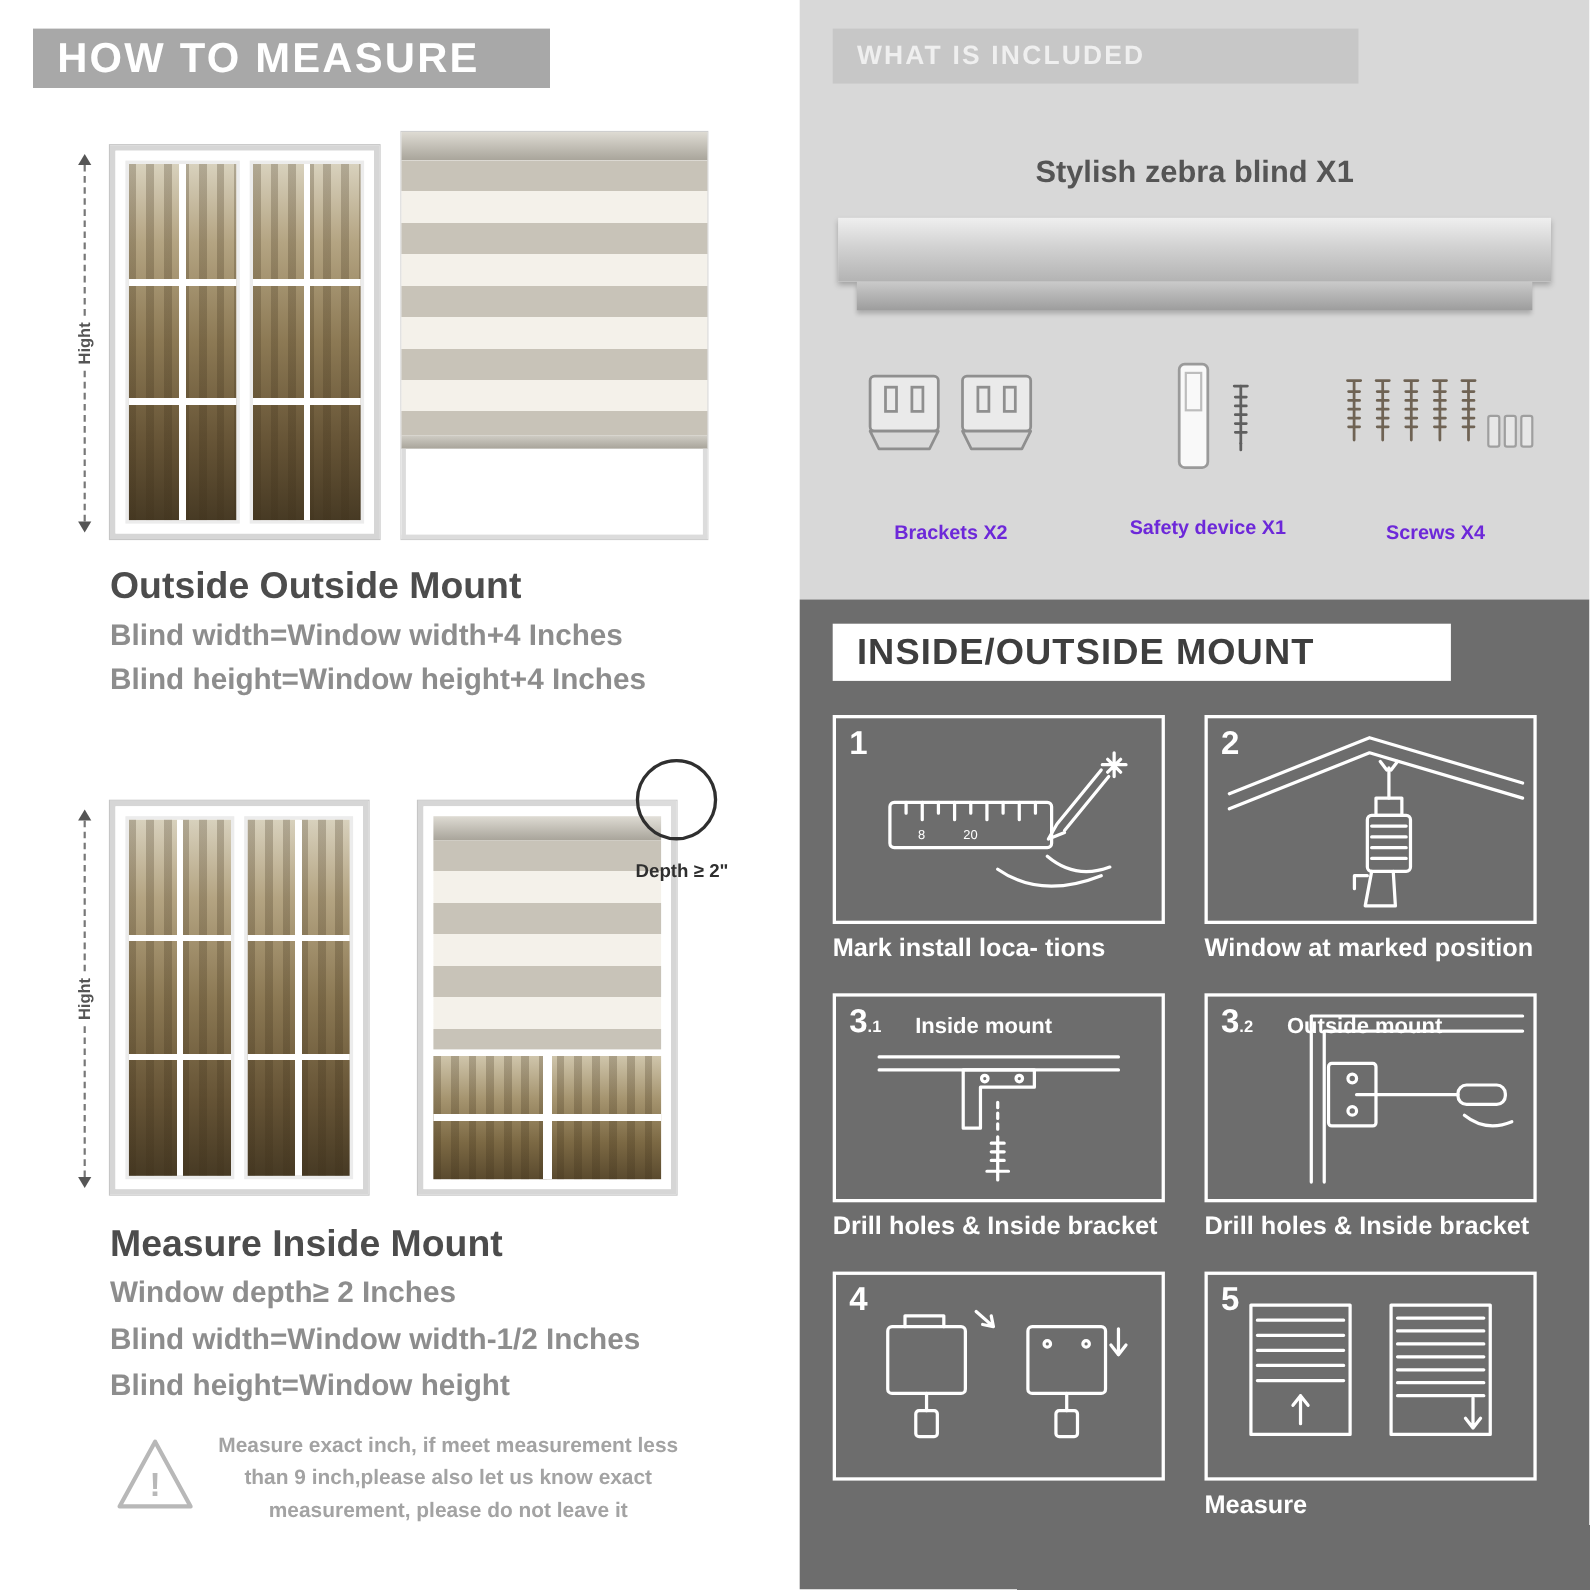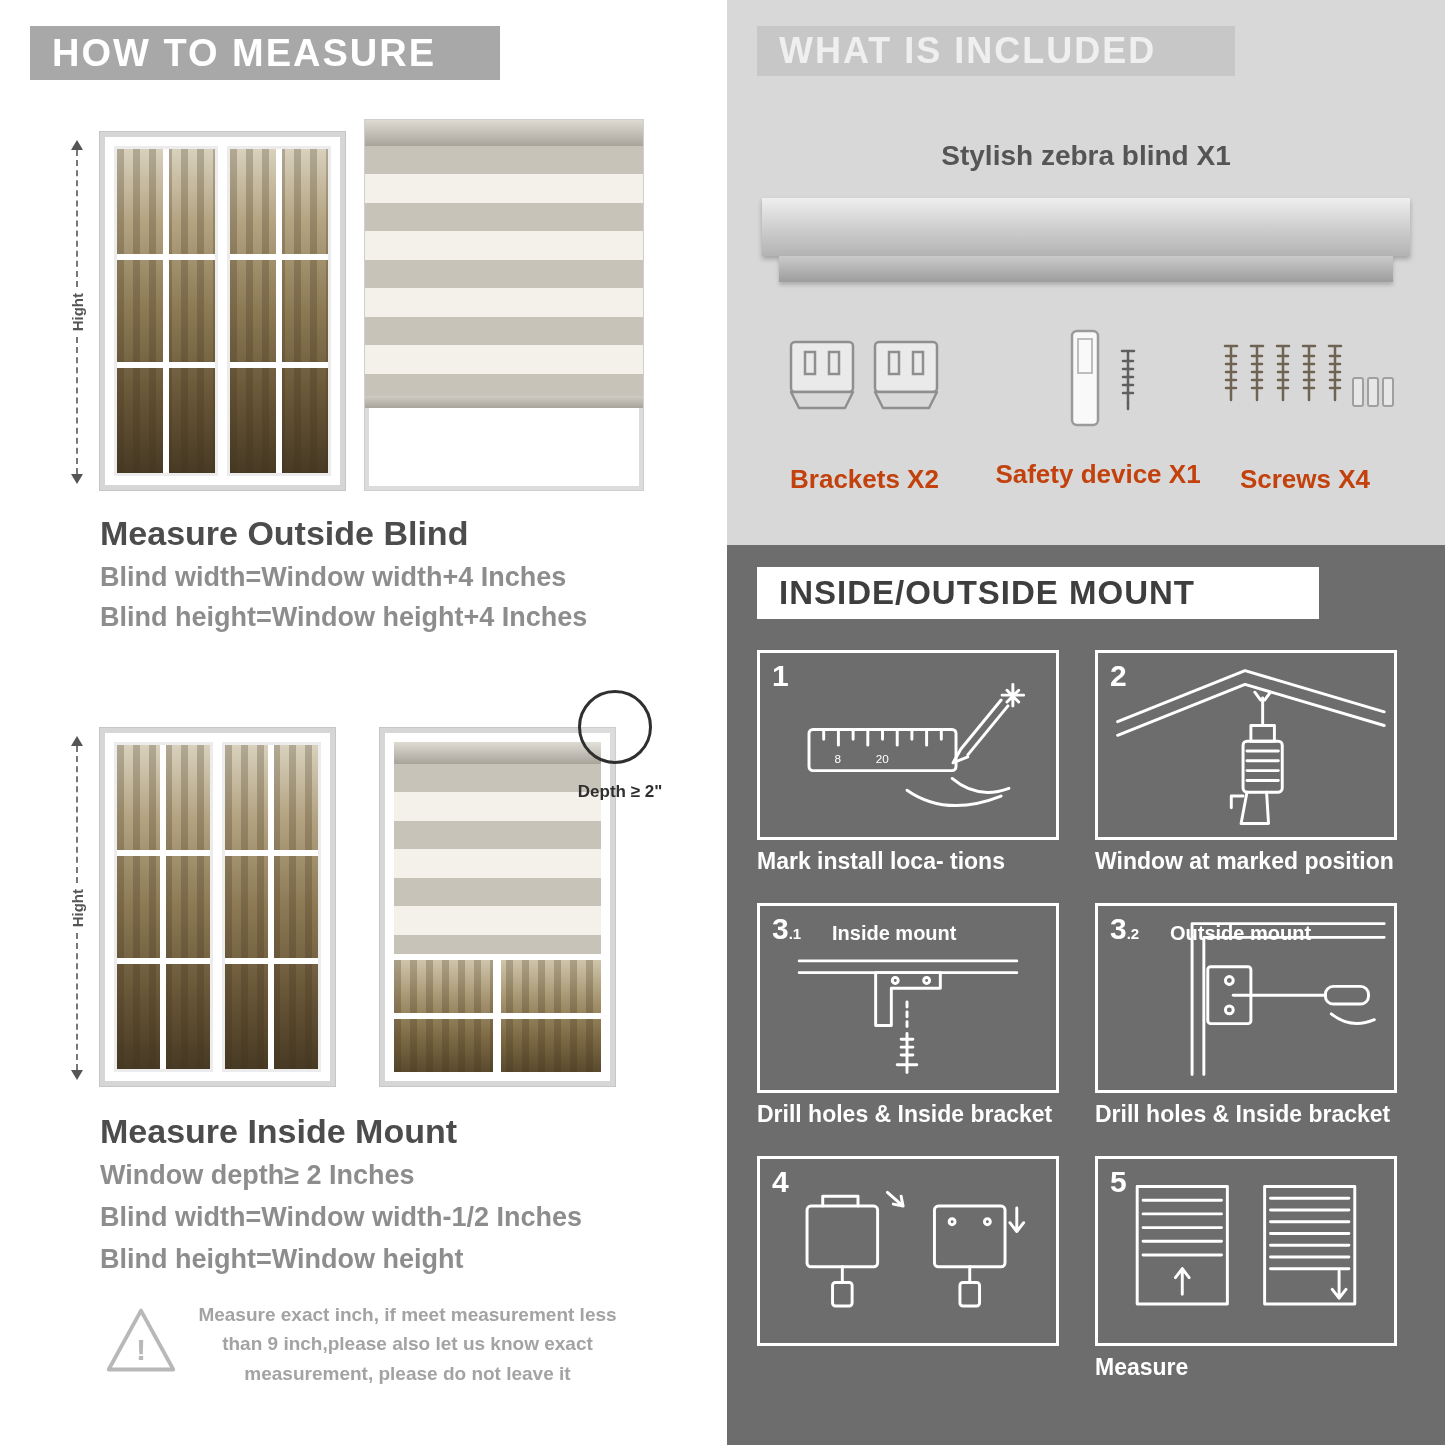--- a/index.html
+++ b/index.html
@@ -11,21 +11,21 @@
   .abs { position:absolute; }
 
   
   .banner-gray {
     position:absolute; background:#a8a8a8; color:#ffffff;
     font-size:38px; font-weight:bold; letter-spacing:2px;
     display:flex; align-items:center; padding-left:22px;
   }
   .banner-light {
     position:absolute; background:#c7c7c7; color:#efefef;
-    font-size:36px; font-weight:bold; letter-spacing:2px;
+    font-size:24px; font-weight:bold; letter-spacing:2px;
     display:flex; align-items:center; padding-left:22px;
   }
   .banner-white {
     position:absolute; background:#ffffff; color:#3e3e3e;
     font-size:33px; font-weight:bold; letter-spacing:1px;
     display:flex; align-items:center; padding-left:22px;
   }
   .sec-title { position:absolute; font-size:34px; font-weight:bold; color:#4c4c4c; }
   .body-line { position:absolute; font-size:27px; font-weight:bold; color:#8d8d8d; }
 
@@ -81,21 +81,21 @@
 
   
   #included { position:absolute; left:727px; top:0; width:718px; height:545px; background:#d8d8d8; }
   .prod-lbl { position:absolute; left:0; top:140px; width:718px; text-align:center; font-size:28px; font-weight:bold; color:#555; }
   .headrail-top { position:absolute; left:35px; top:198px; width:648px; height:58px;
      background:linear-gradient(180deg,#efefef 0%,#d2d2d2 45%,#b3b3b3 100%); box-shadow:0 3px 5px rgba(0,0,0,0.25); }
   .headrail-bot { position:absolute; left:52px; top:256px; width:614px; height:26px;
      background:linear-gradient(180deg,#cacaca,#9d9d9d); box-shadow:0 3px 4px rgba(0,0,0,0.2); }
   .inc-item { position:absolute; height:165px; display:flex; flex-direction:column; align-items:center; justify-content:flex-end; }
   .inc-item svg { position:absolute; top:0; }
-  .inc-lbl { font-size:26px; font-weight:bold; color:#c2410c; white-space:nowrap;text-align:center; }
+  .inc-lbl { font-size:18px; font-weight:bold; color:#6d28d9; white-space:nowrap;text-align:center; }
 
   
   #mountsec { position:absolute; left:727px; top:545px; width:718px; height:900px; background:#6d6d6d; }
   .panel { position:absolute; width:302px; height:190px; border:3px solid #fff; }
   .panel svg { position:absolute; inset:0; }
   .step-num { position:absolute; left:12px; top:6px; color:#fff; font-size:30px; font-weight:bold; }
   .step-num .sub { font-size:15px; }
   .inner-lbl { position:absolute; left:72px; top:16px; color:#fff; font-size:20px; font-weight:bold; }
   .caption { position:absolute; width:320px; color:#fff; font-size:23px; font-weight:bold; white-space:nowrap; }
 </style>
@@ -129,21 +129,21 @@
 
 <div class="blindbox" style="left:365px;top:120px;width:278px;">
   <div class="cassette" style="height:26px;"></div>
   <div class="zebra" style="height:250px;"></div>
   <div class="rail" style="height:12px;"></div>
   <div class="win-strip" style="height:82px;">
     <div class="strip-glass"></div>
   </div>
 </div>
 
-<div class="sec-title" style="left:100px;top:514px;">Measure Outside Blind</div>
+<div class="sec-title" style="left:100px;top:514px;">Outside Outside Mount</div>
 <div class="body-line" style="left:100px;top:562px;">Blind width=Window width+4 Inches</div>
 <div class="body-line" style="left:100px;top:602px;">Blind height=Window height+4 Inches</div>
 
 <div class="harrow" style="left:100px;top:701px;width:235px;">
   <span class="hhead-l"></span>
   <span class="hline"></span>
   <span class="albl">Width</span>
   <span class="hline"></span>
   <span class="hhead-r"></span>
 </div>

